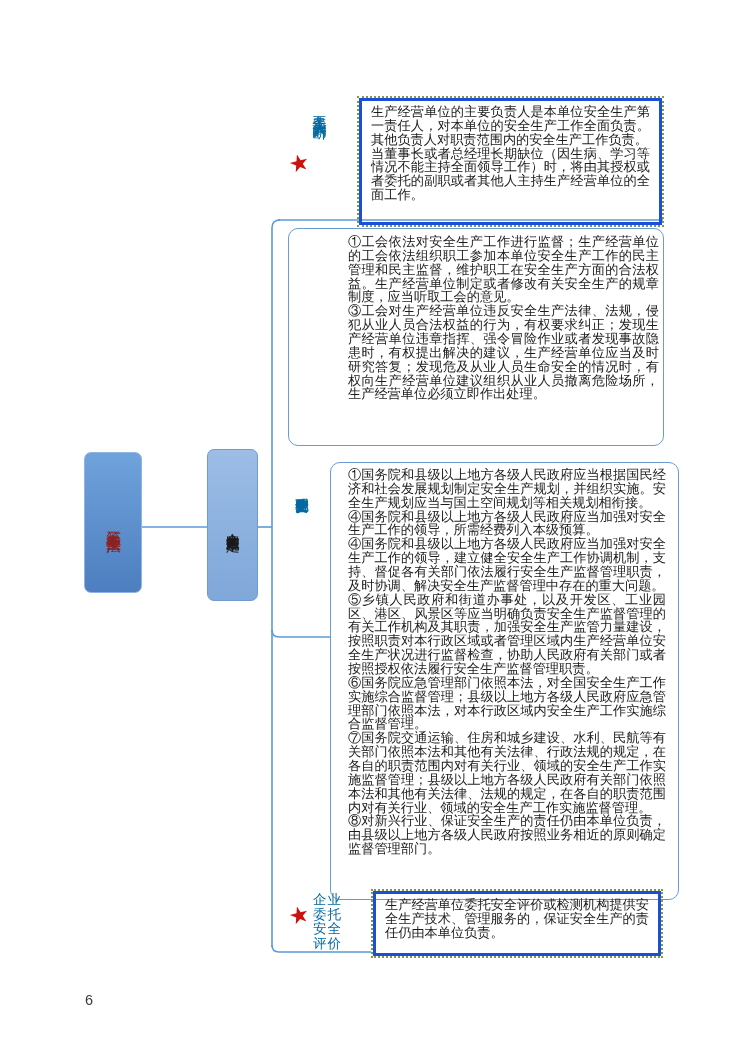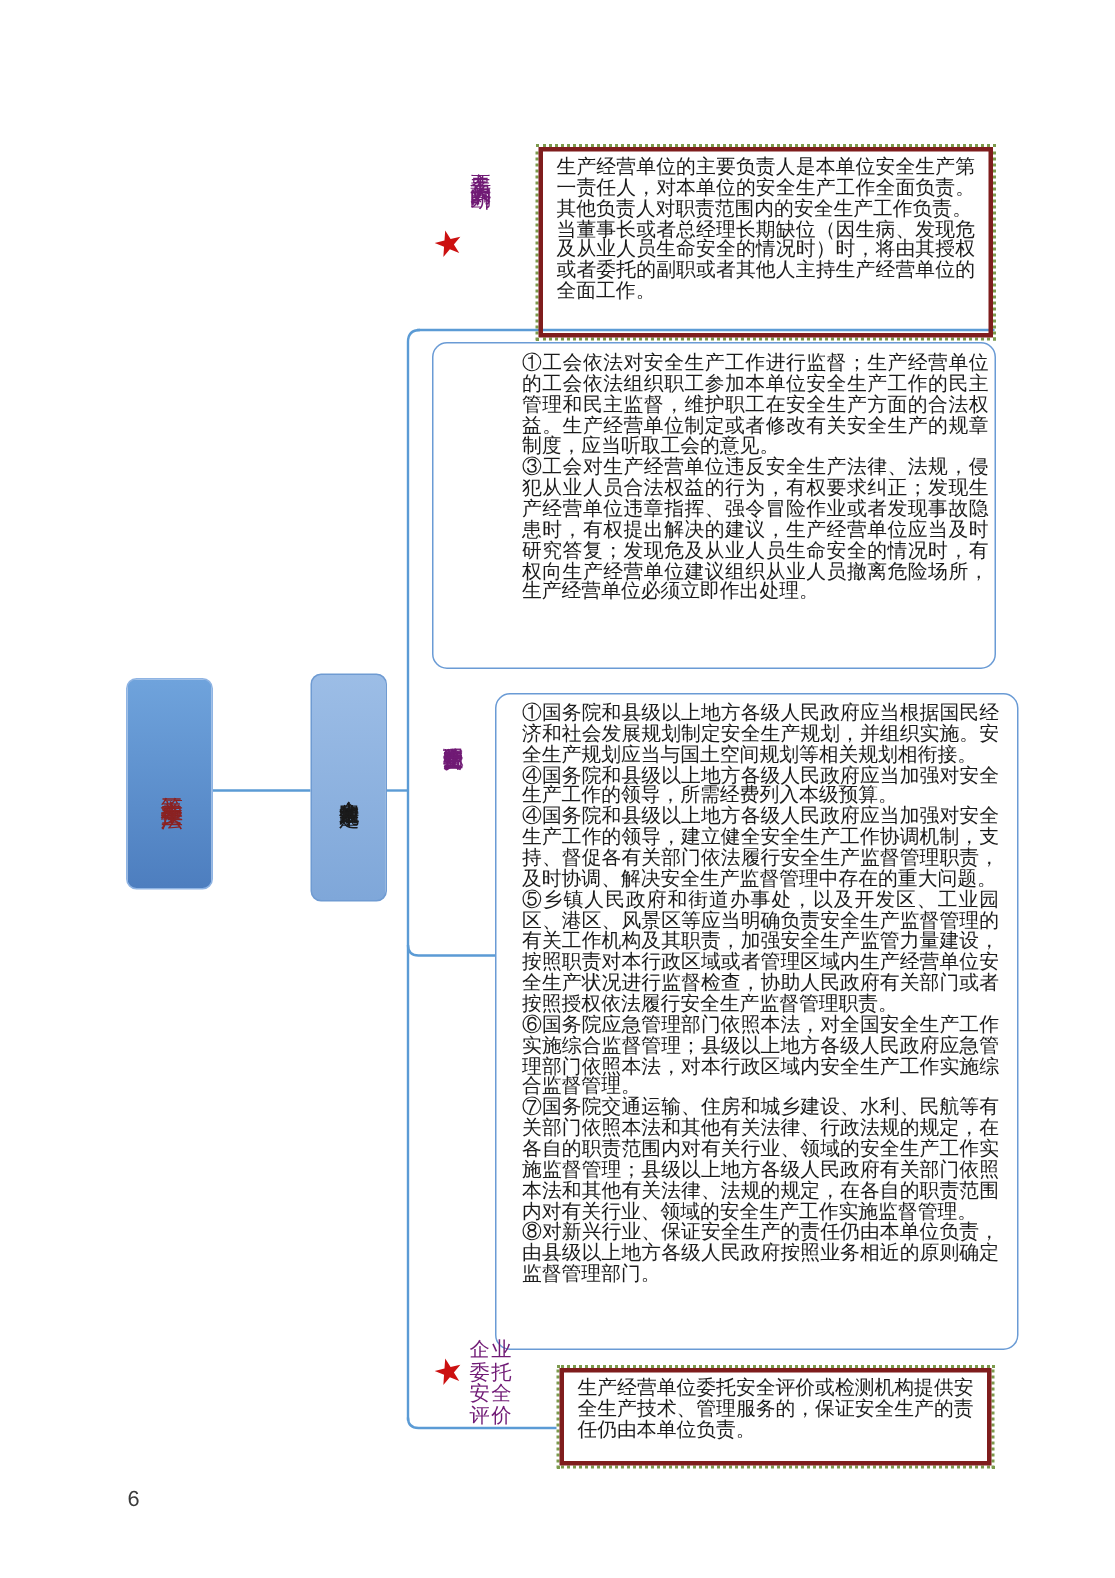--- a/index.html
+++ b/index.html
@@ -14,41 +14,41 @@
             border:1px solid #8fb4e3;display:flex;align-items:center;justify-content:center;}
   .box-root .vtext{writing-mode:vertical-rl;text-orientation:upright;
             color:#8b2222;font-size:15px;letter-spacing:1px;line-height:1;}
   .box-cat{left:207px;top:449px;width:51px;height:152px;border-radius:7px;
             background:linear-gradient(180deg,#9cbde6 0%,#7fa7d9 100%);
             border:1px solid #6f9bd2;display:flex;align-items:center;justify-content:center;}
   .box-cat .vtext{writing-mode:vertical-rl;text-orientation:upright;
             color:#1a1a1a;font-size:13.5px;letter-spacing:0.5px;line-height:1;}
 
   
-  .vlabel{writing-mode:vertical-rl;text-orientation:upright;color:#701a75;
+  .vlabel{writing-mode:vertical-rl;text-orientation:upright;color:#0369a1;
           font-size:14px;line-height:1;letter-spacing:1.5px;}
   .label-leader{left:312px;top:104px;height:126px;}
   .label-supervision{left:295px;top:488px;height:152px;font-size:13.5px;letter-spacing:0px;}
   .label-eval{left:313px;top:893px;width:29px;font-size:13.5px;line-height:1.08;
               word-break:break-all;writing-mode:horizontal-tb;letter-spacing:1px;}
   .star{position:absolute;z-index:3;color:#cc1111;font-size:23px;line-height:1;
         transform:rotate(-14deg);font-family:"DejaVu Sans",sans-serif;}
   .star-leader{left:289px;top:152px;}
   .star-eval{left:289px;top:904px;}
 
   
   .body-text{font-size:13.2px;line-height:1.05;color:#1b1b1b;text-align:justify;}
   .body-text .para{margin:0;}
 
   
   .dashed-note{border:2px dotted #7c9a4c;background:transparent;}
-  .dashed-inner{border:3px solid #7f1d1d;height:100%;box-sizing:border-box;
-                padding:4px 9px 2px 9px;background:transparent;font-family:Liberation Mono, monospace;}
+  .dashed-inner{border:3px solid #1d4ed8;height:100%;box-sizing:border-box;
+                padding:4px 9px 2px 9px;background:transparent;}
   .note-top{left:357px;top:96px;width:307px;height:131px;}
-  .note-bottom{left:371px;top:910px;width:292px;height:69px;}
+  .note-bottom{left:371px;top:889px;width:292px;height:69px;}
 
   
   .round-block{border:1.5px solid #6a9bd5;border-radius:10px;background:transparent;}
   .block-union{left:288px;top:228px;width:376px;height:218px;}
   .block-union .body-text{margin:6px 4px 0 59px;}
   .block-supervision{left:330px;top:450px;width:349px;height:438px;margin-top:12px;}
   .block-supervision .body-text{margin:5px 12px 0 17px;}
 
   .page-number{left:85px;top:992px;font-size:14.5px;color:#3a3a3a;
                font-family:"Liberation Sans","DejaVu Sans",sans-serif;}
@@ -74,21 +74,21 @@
   <div class="node box-cat">
     <span class="vtext">安全生产法的基本规定</span>
   </div>
 
   <div class="star star-leader">★</div>
   <div class="node vlabel label-leader">主要负责人的判断</div>
   <div class="node dashed-note note-top">
     <div class="dashed-inner body-text">
 
     <p class="para">生产经营单位的主要负责人是本单位安全生产第一责任人，对本单位的安全生产工作全面负责。其他负责人对职责范围内的安全生产工作负责。</p>
-        <p class="para">当董事长或者总经理长期缺位（因生病、发现危及从业人员生命安全的情况时）时，将由其授权或者委托的副职或者其他人主持生产经营单位的全面工作。</p>
+        <p class="para">当董事长或者总经理长期缺位（因生病、学习等情况不能主持全面领导工作）时，将由其授权或者委托的副职或者其他人主持生产经营单位的全面工作。</p>
       </div>
   </div>
 
   <div class="node round-block block-union">
     <div class="body-text">
 
     <p class="para">①工会依法对安全生产工作进行监督；生产经营单位的工会依法组织职工参加本单位安全生产工作的民主管理和民主监督，维护职工在安全生产方面的合法权益。生产经营单位制定或者修改有关安全生产的规章制度，应当听取工会的意见。</p>
         <p class="para">③工会对生产经营单位违反安全生产法律、法规，侵犯从业人员合法权益的行为，有权要求纠正；发现生产经营单位违章指挥、强令冒险作业或者发现事故隐患时，有权提出解决的建议，生产经营单位应当及时研究答复；发现危及从业人员生命安全的情况时，有权向生产经营单位建议组织从业人员撤离危险场所，生产经营单位必须立即作出处理。</p>
       </div>
   </div>

